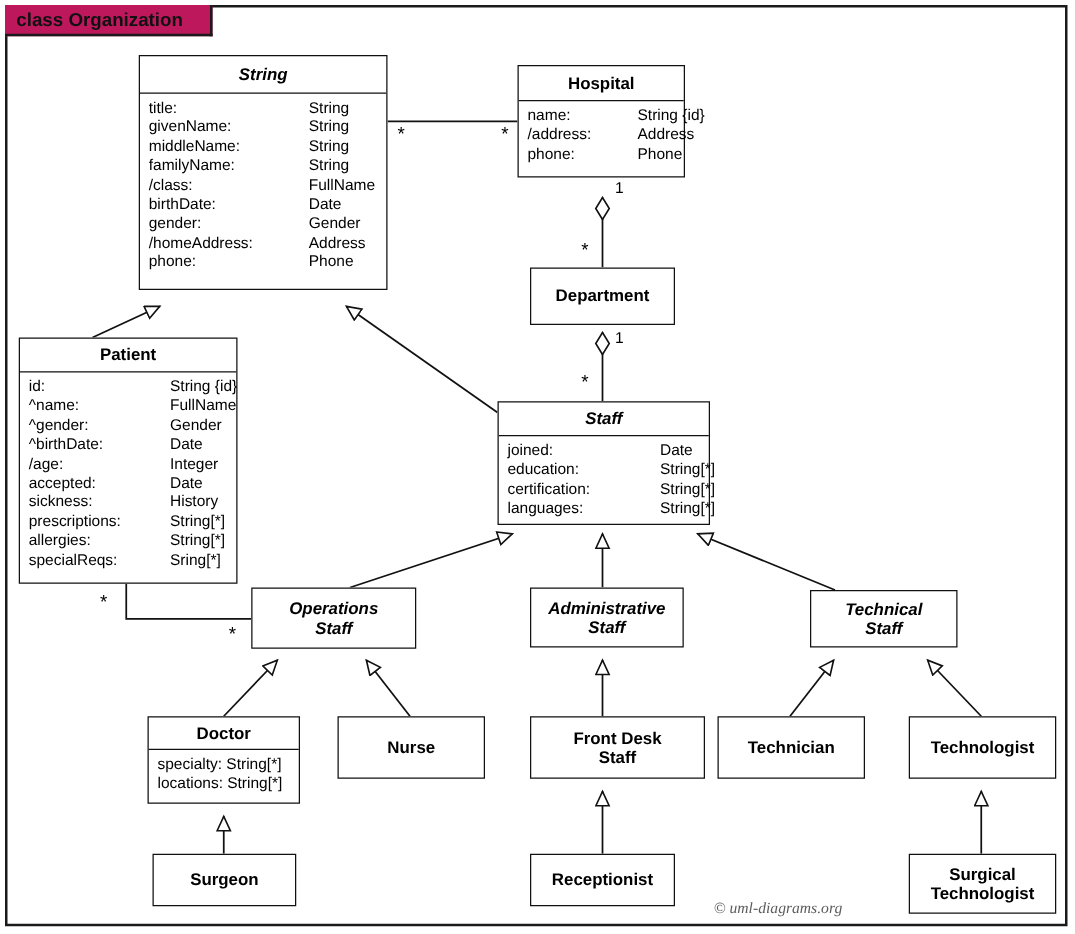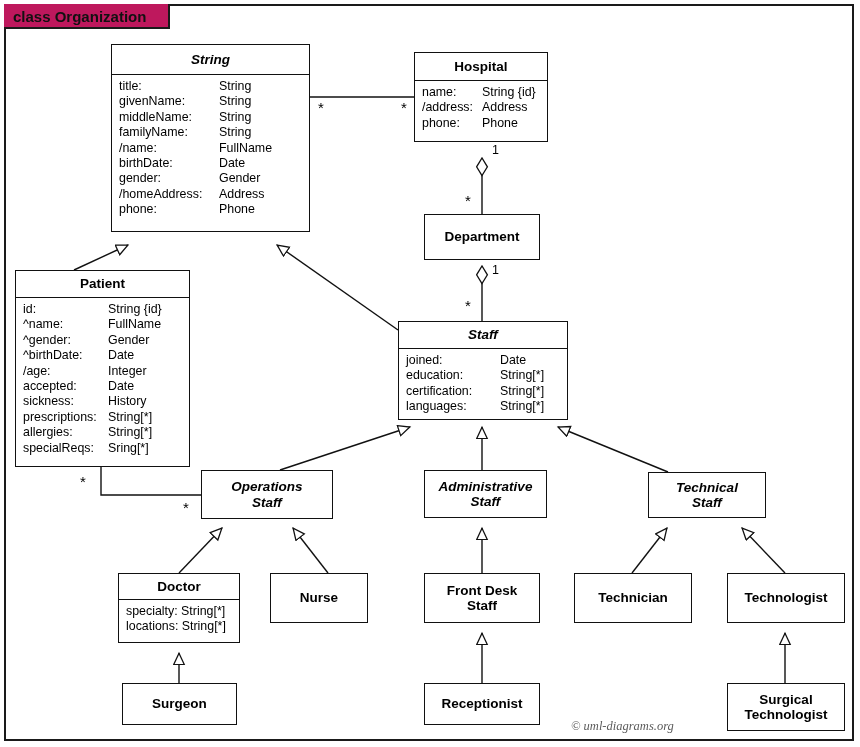--- a/index.html
+++ b/index.html
@@ -84,20 +84,21 @@
     box-sizing: border-box;
     flex: 1;
     padding: 4px 7px 3px 7px;
     font-size: 12.4px;
     color: #000;
     line-height: 15.4px;
   }
   .attr-row {
     display: flex;
     white-space: nowrap;
+    gap: 28px;
   }
   .attr-n { flex: 0 0 auto; }
   .attr-t { flex: 0 0 auto; }
   
   .cols-person .attr-n { width: 100px; }
   .cols-patient .attr-n { width: 85px; }
   .cols-hospital .attr-n { width: 60px; }
   .cols-staff .attr-n { width: 94px; }
   .cols-doctor .attr-row { gap: 0; }
   .cols-doctor .attr-t { padding-left: 0; }
@@ -188,21 +189,21 @@
         </div>
       <div class="attr-row">
           <span class="attr-n">middleName:</span>
           <span class="attr-t">String</span>
         </div>
       <div class="attr-row">
           <span class="attr-n">familyName:</span>
           <span class="attr-t">String</span>
         </div>
       <div class="attr-row">
-          <span class="attr-n">/name:</span>
+          <span class="attr-n">/class:</span>
           <span class="attr-t">FullName</span>
         </div>
       <div class="attr-row">
           <span class="attr-n">birthDate:</span>
           <span class="attr-t">Date</span>
         </div>
       <div class="attr-row">
           <span class="attr-n">gender:</span>
           <span class="attr-t">Gender</span>
         </div>
@@ -327,25 +328,25 @@
     <div class="cls-attrs cols-doctor">
       <div class="attr-row">
           <span class="attr-t">specialty: String[*]</span>
         </div>
       <div class="attr-row">
           <span class="attr-t">locations: String[*]</span>
         </div>
     </div>
   </div>
 
-  <div class="cls" style="left:270px; top:573px; width:98px; height:50px;">
+  <div class="cls" style="left:270px; top:573px; width:118px; height:50px;">
     <div class="cls-name" style="height:100%;">Nurse</div>
   </div>
 
-  <div class="cls" style="left:424px; top:573px; width:116px; height:50px;">
+  <div class="cls" style="left:424px; top:573px; width:140px; height:50px;">
     <div class="cls-name" style="height:100%;">Front Desk
 Staff</div>
   </div>
 
   <div class="cls" style="left:574px; top:573px; width:118px; height:50px;">
     <div class="cls-name" style="height:100%;">Technician</div>
   </div>
 
   <div class="cls" style="left:727px; top:573px; width:118px; height:50px;">
     <div class="cls-name" style="height:100%;">Technologist</div>

